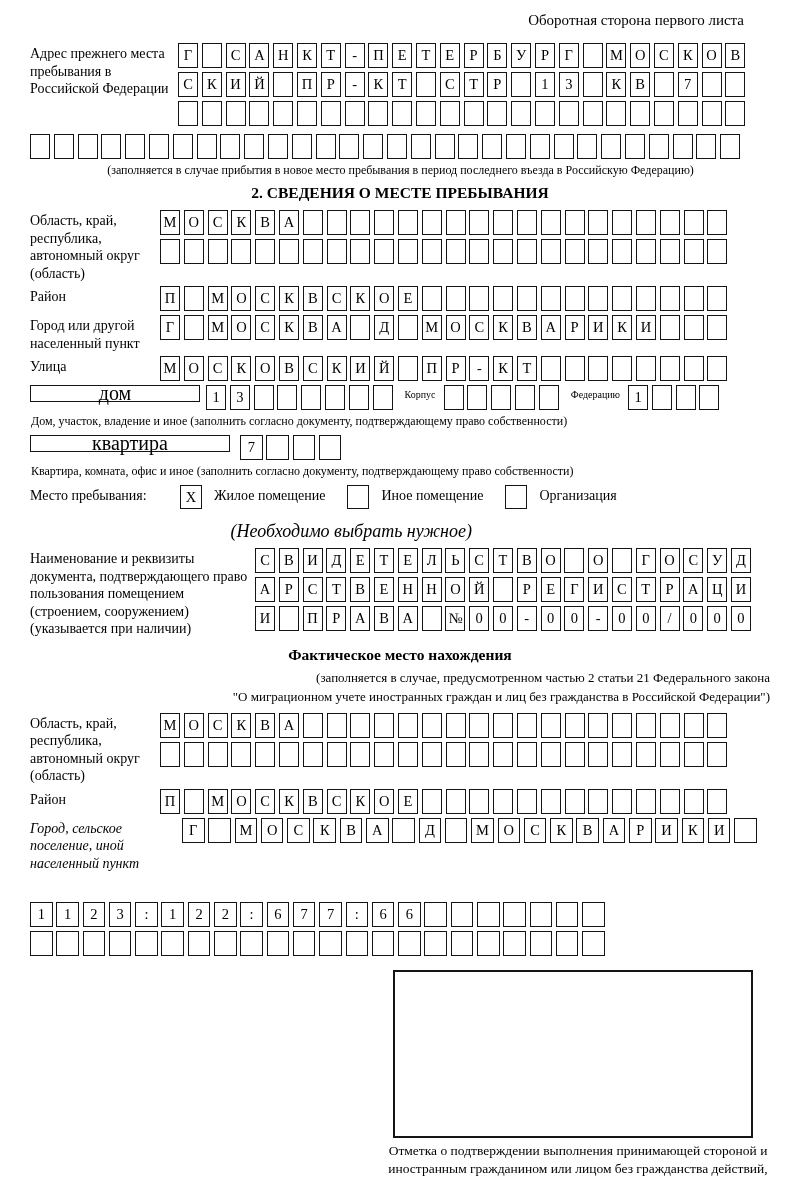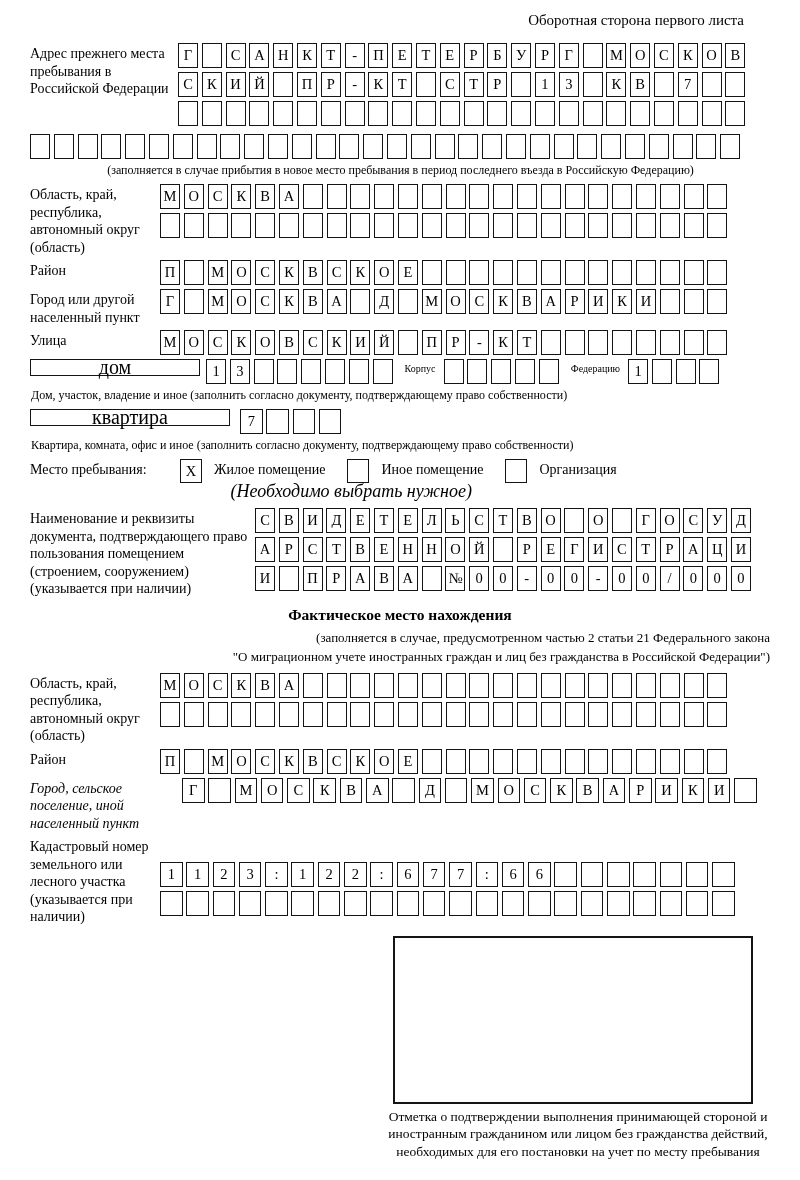--- a/index.html
+++ b/index.html
@@ -157,20 +157,21 @@
       <div class="box"></div>
       <div class="box"></div>
       <div class="box"></div>
       <div class="box"></div>
       <div class="box"></div>
       <div class="box"></div>
       <div class="box"></div>
     </div>
   <div class="caption center">(заполняется в случае прибытия в новое место пребывания в период последнего въезда в Российскую Федерацию)</div>
 
+  <div class="sec-title">2. СВЕДЕНИЯ О МЕСТЕ ПРЕБЫВАНИЯ</div>
 
   <div class="frow">
     <div class="lbl w130">Область, край, республика, автономный округ (область)</div>
     <div class="rowstack">
       <div class="boxes">
           <div class="box">М</div>
           <div class="box">О</div>
           <div class="box">С</div>
           <div class="box">К</div>
           <div class="box">В</div>
@@ -347,21 +348,21 @@
     <div class="widebox" style="width:200px;">квартира</div>
     <div class="boxes wide" style="margin-left:10px;">
         <div class="box">7</div>
         <div class="box"></div>
         <div class="box"></div>
         <div class="box"></div>
       </div>
   </div>
   <div class="caption">Квартира, комната, офис и иное (заполнить согласно документу, подтверждающему право собственности)</div>
 
-  <div class="frow" style="margin-bottom:0;">
+  <div class="frow" style="margin-bottom:14px;">
     <div class="lbl" style="width:142px;">Место пребывания:</div>
     <div class="cbox">X</div>
     <div class="opt-label">Жилое помещение</div>
     <div class="cbox"></div>
     <div class="opt-label">Иное помещение</div>
     <div class="cbox"></div>
     <div class="opt-label">Организация</div>
   </div>
   <div class="stay-note">(Необходимо выбрать нужное)</div>
 
@@ -554,21 +555,20 @@
         <div class="box">А</div>
         <div class="box">Р</div>
         <div class="box">И</div>
         <div class="box">К</div>
         <div class="box">И</div>
         <div class="box"></div>
       </div>
   </div>
 
   <div class="frow">
-    <div class="lbl w130">Кадастровый номер земельного или лесного участка (указывается при наличии)</div>
     <div class="rowstack mt26">
       <div class="boxes wide">
           <div class="box">1</div>
           <div class="box">1</div>
           <div class="box">2</div>
           <div class="box">3</div>
           <div class="box">:</div>
           <div class="box">1</div>
           <div class="box">2</div>
           <div class="box">2</div>

